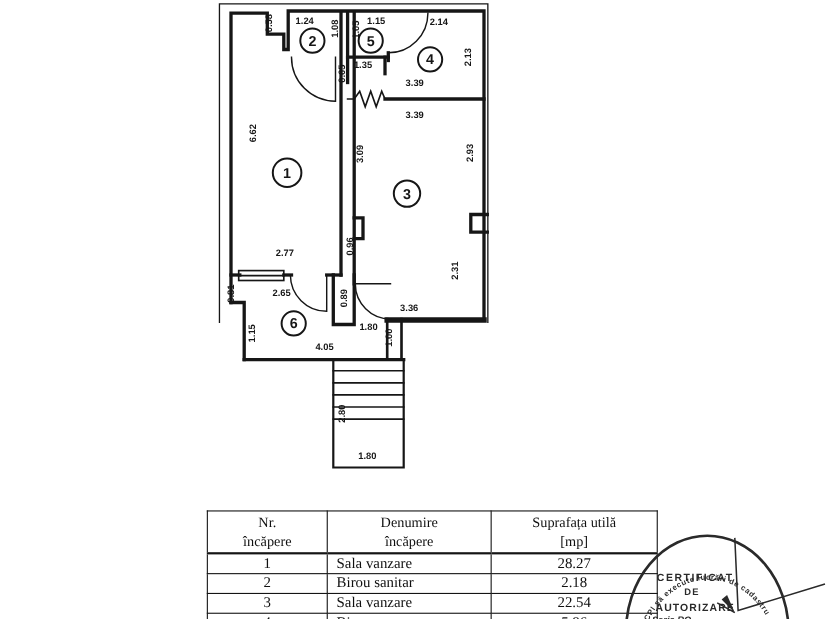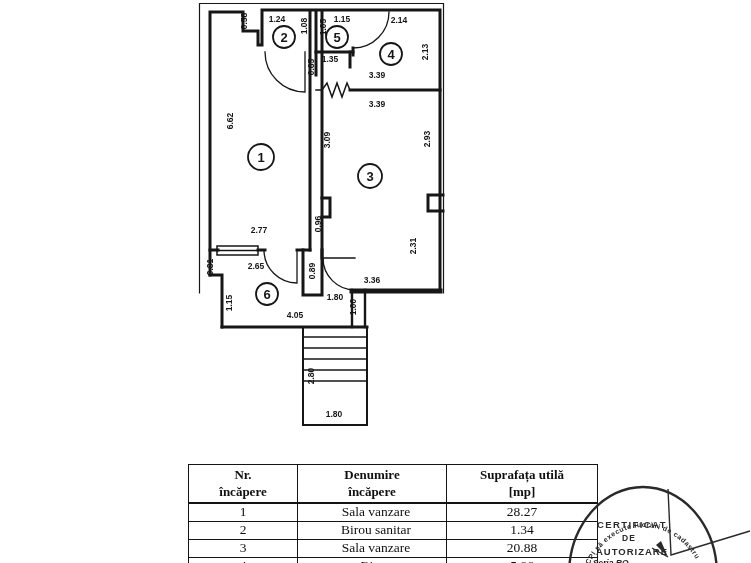--- a/index.html
+++ b/index.html
@@ -11,26 +11,26 @@
   svg{position:absolute;left:0;top:0;}
   #plan-svg{z-index:1;}
   #stamp-svg{z-index:3;pointer-events:none;}
   #area-table{
     position:absolute;left:188px;top:464px;z-index:2;
     border-collapse:collapse;table-layout:fixed;width:409px;
     font-family:"Liberation Serif",serif;color:#101010;
   }
   #area-table th,#area-table td{border:1.6px solid #141414;overflow:hidden;}
   #area-table th{
-    font-size:13px;font-weight:bold;height:37px;text-align:center;
+    font-size:13px;font-weight:normal;height:37px;text-align:center;
     white-space:pre-line;line-height:1.3;border-bottom:2.5px solid #141414;padding:0;
   }
   #area-table td{font-size:13.5px;height:15px;padding:0 0 1px 0;}
   #area-table td.c{text-align:center;}
-  #area-table td.l{text-align:center;padding-left:8px;}
+  #area-table td.l{text-align:left;padding-left:8px;}
   .dimtxt{font-family:"Liberation Sans",sans-serif;font-weight:bold;}
 </style>
 </head>
 <body>
 
 <div id="page">
 
   <svg id="plan-svg" width="751" height="563" viewBox="0 0 751 563">
     <g stroke="#161616" fill="none" stroke-linecap="square">
 
@@ -146,26 +146,26 @@
       </thead>
     <tbody id="table-body">
         <tr>
           <td class="c">1</td>
           <td class="l">Sala vanzare</td>
           <td class="c">28.27</td>
         </tr>
         <tr>
           <td class="c">2</td>
           <td class="l">Birou sanitar</td>
-          <td class="c">1.34</td>
+          <td class="c">2.18</td>
         </tr>
         <tr>
           <td class="c">3</td>
           <td class="l">Sala vanzare</td>
-          <td class="c">20.88</td>
+          <td class="c">22.54</td>
         </tr>
         <tr>
           <td class="c">4</td>
           <td class="l">Birou</td>
           <td class="c">5.86</td>
         </tr>
       </tbody>
   </table>
 
   <svg id="stamp-svg" width="751" height="563" viewBox="0 0 751 563">

